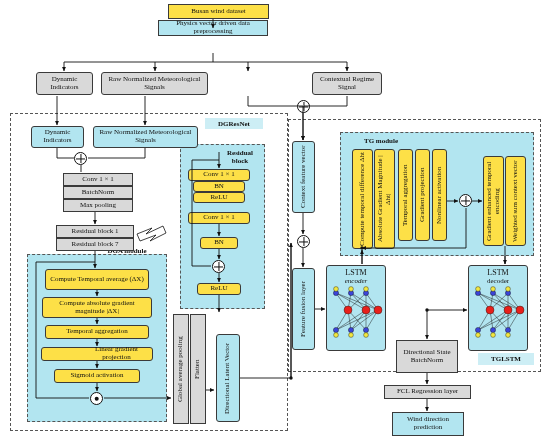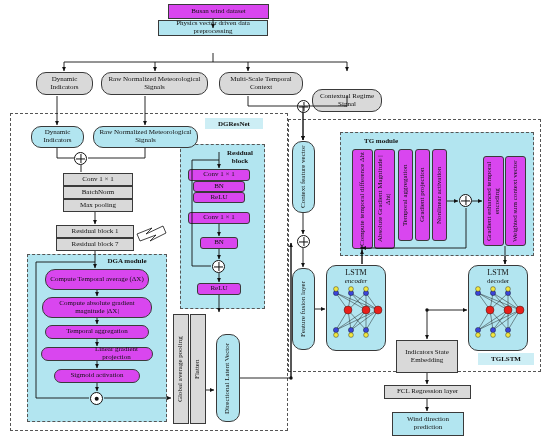--- a/index.html
+++ b/index.html
@@ -3,22 +3,22 @@
 <meta charset="utf-8">
 <style>
   html,body{margin:0;padding:0;background:#fff;}
   body{font-family:"Liberation Serif", serif;}
   #canvas{position:relative;width:550px;height:442px;background:#fff;overflow:hidden;}
   .box{position:absolute;box-sizing:border-box;border:1px solid #3a3a3a;
        display:flex;align-items:center;justify-content:center;text-align:center;
        font-size:7px;line-height:1.12;color:#111;padding:1px;}
   .cyan{background:#b2e5f0;}
   .gray{background:#d9d9d9;}
-  .white{background:#d946ef;}
-  .rnd{border-radius:10px;}
+  .white{background:#fde047;}
+  .rnd{border-radius:3px;}
   .rnd3{border-radius:3px;}
   .vert{writing-mode:vertical-rl;transform:rotate(180deg);}
   .lbl{position:absolute;font-size:7px;font-weight:bold;color:#111;
        display:flex;align-items:center;justify-content:center;text-align:center;}
   .lblc{background:#cdeef5;}
   .dash{position:absolute;box-sizing:border-box;border:1px dashed #555;background:transparent;}
   .dashc{position:absolute;box-sizing:border-box;border:1px dashed #555;background:#b2e5f0;}
   svg.overlay{position:absolute;left:0;top:0;width:550px;height:442px;pointer-events:none;}
   .opsym{position:absolute;width:13px;height:13px;border:1.1px solid #111;border-radius:50%;
          background:#fff;box-sizing:border-box;}
@@ -34,35 +34,34 @@
 
 <div id="canvas">
 
   <div class="dash" style="left:10px;top:113px;width:278px;height:318px;"></div>
   <div class="dashc" style="left:27px;top:254px;width:140px;height:168px;"></div>
   <div class="dashc" style="left:180px;top:144px;width:85px;height:165px;"></div>
   <div class="dash" style="left:288px;top:119px;width:253px;height:253px;"></div>
   <div class="dashc" style="left:340px;top:132px;width:194px;height:124px;"></div>
 
   <div class="lbl lblc" style="left:205px;top:118px;width:58px;height:11px;">DGResNet</div>
-  <div class="lbl" style="left:95px;top:256px;width:64px;height:10px;">DGA module</div>
+  <div class="lbl" style="left:95px;top:246px;width:64px;height:10px;">DGA module</div>
   <div class="lbl" style="left:218px;top:147px;width:44px;height:20px;flex-direction:column;">
     <span style="display:block;">Residual block</span>
   </div>
   <div class="lbl" style="left:356px;top:136px;width:50px;height:10px;">TG module</div>
   <div class="lbl lblc" style="left:478px;top:353px;width:56px;height:12px;">TGLSTM</div>
 
   <div class="box white" style="left:168px;top:4px;width:101px;height:15px;">Busan wind dataset</div>
 
   <div class="box cyan" style="left:158px;top:20px;width:110px;height:16px;">Physics vector driven data preprocessing</div>
 
   <div class="box gray rnd" style="left:36px;top:72px;width:57px;height:23px;">Dynamic Indicators</div>
   <div class="box gray rnd" style="left:101px;top:72px;width:107px;height:23px;">Raw Normalized Meteorological Signals</div>
-  <div class="box gray rnd" style="left:219px;top:72px;width:84px;height:23px;">Multi-Scale Temporal Context</div>
-  <div class="box gray rnd" style="left:312px;top:72px;width:70px;height:23px;margin-top:17px;">Contextual Regime Signal</div>
+  <div class="box gray rnd" style="left:312px;top:72px;width:70px;height:23px;">Contextual Regime Signal</div>
 
   <div class="box cyan rnd" style="left:31px;top:126px;width:53px;height:22px;">Dynamic Indicators</div>
   <div class="box cyan rnd" style="left:93px;top:126px;width:105px;height:22px;">Raw Normalized Meteorological Signals</div>
 
   <div class="box gray" style="left:63px;top:173px;width:70px;height:13px;">Conv 1 × 1</div>
   <div class="box gray" style="left:63px;top:186px;width:70px;height:13px;">BatchNorm</div>
   <div class="box gray" style="left:63px;top:199px;width:70px;height:13px;">Max pooling</div>
 
   <div class="box gray" style="left:56px;top:225px;width:78px;height:13px;">Residual block 1</div>
   <div class="box gray" style="left:56px;top:238px;width:78px;height:13px;">Residual block 7</div>
@@ -153,21 +152,21 @@
       <circle cx="520" cy="310" r="4" fill="#e8201b" stroke="#111" stroke-width="0.4"></circle>
       <circle cx="478" cy="330" r="2.6" fill="#3b44d8" stroke="#111" stroke-width="0.4"></circle>
       <circle cx="493" cy="330" r="2.6" fill="#3b44d8" stroke="#111" stroke-width="0.4"></circle>
       <circle cx="508" cy="330" r="2.6" fill="#3b44d8" stroke="#111" stroke-width="0.4"></circle>
       <circle cx="478" cy="335" r="2.4" fill="#f2e740" stroke="#111" stroke-width="0.4"></circle>
       <circle cx="493" cy="335" r="2.4" fill="#f2e740" stroke="#111" stroke-width="0.4"></circle>
       <circle cx="508" cy="335" r="2.4" fill="#f2e740" stroke="#111" stroke-width="0.4"></circle>
     </g>
   </svg>
 
-  <div class="box gray" style="left:396px;top:340px;width:62px;height:33px;">Indicators State Embedding</div>
+  <div class="box gray" style="left:396px;top:340px;width:62px;height:33px;">Directional State BatchNorm</div>
   <div class="box gray" style="left:384px;top:385px;width:87px;height:14px;">FCL Regression layer</div>
   <div class="box cyan" style="left:392px;top:412px;width:72px;height:24px;">Wind direction prediction</div>
 
   <div class="opsym plus" style="left:74px;top:152px;"></div>
   <div class="opsym plus" style="left:212px;top:260px;"></div>
   <div class="opsym dot" style="left:90px;top:392px;"></div>
   <div class="opsym plus" style="left:297px;top:100px;"></div>
   <div class="opsym plus" style="left:297px;top:235px;"></div>
   <div class="opsym plus" style="left:459px;top:194px;"></div>
 

